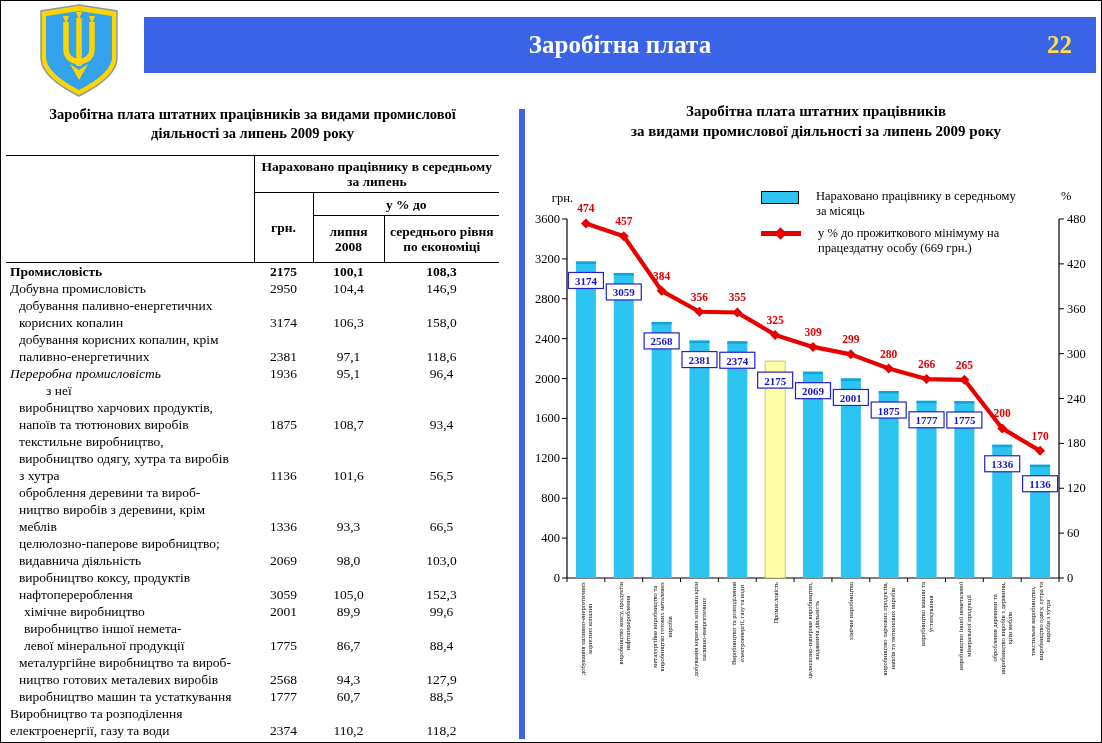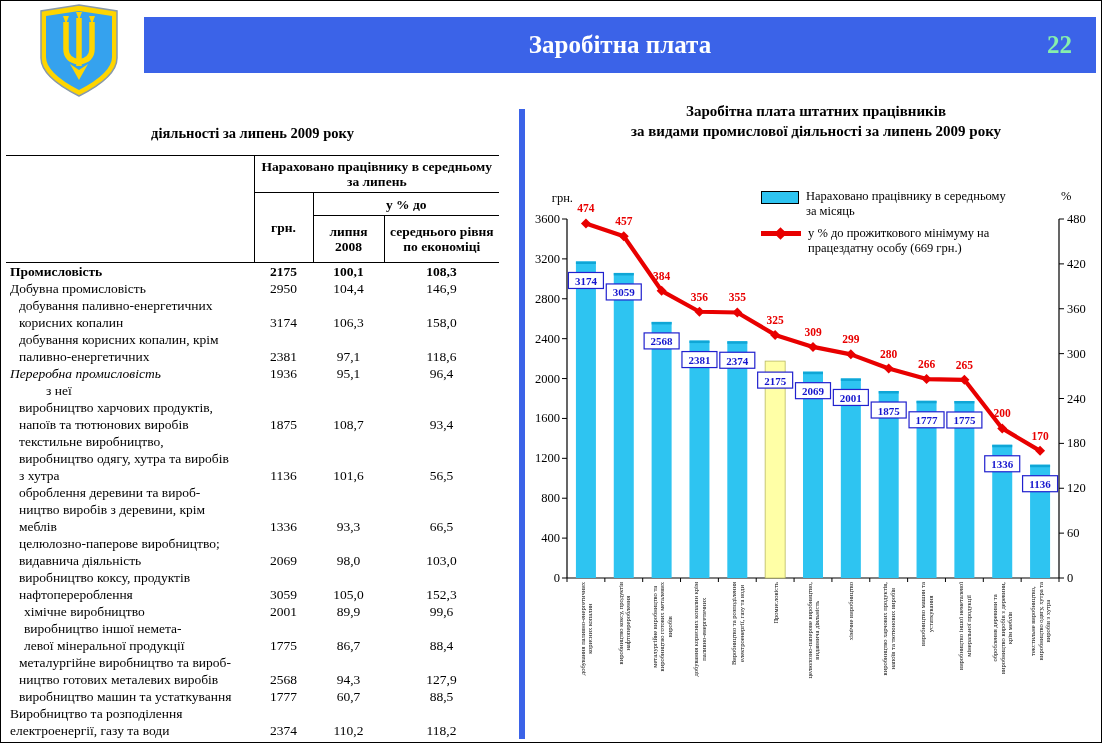--- a/index.html
+++ b/index.html
@@ -4,21 +4,21 @@
 <style>
   html,body{margin:0;padding:0;background:#fff;}
   .slide{position:relative;width:1102px;height:743px;background:#fff;
          border:1px solid #000;box-sizing:border-box;overflow:hidden;
          font-family:"Liberation Serif",serif;color:#000;}
 
   
   .header-bar{position:absolute;left:143px;top:16px;width:952px;height:56px;background:#3B63E8;}
   .header-title{position:absolute;left:0;right:0;top:14px;text-align:center;
                 color:#fff;font-weight:bold;font-size:25px;}
-  .header-page{position:absolute;right:24px;top:14px;color:#86efac;font-weight:bold;font-size:25px;}
+  .header-page{position:absolute;right:24px;top:14px;color:#fde047;font-weight:bold;font-size:25px;}
   .emblem{position:absolute;left:36px;top:3px;}
 
   
   .divider{position:absolute;left:518px;top:108px;width:6px;height:630px;background:#3B63E8;}
 
   
   .table-panel{position:absolute;left:5px;top:104px;width:493px;}
   .table-title{font-weight:bold;font-size:14.5px;line-height:19px;text-align:center;}
   table.wage{border-collapse:collapse;width:100%;margin-top:12px;font-size:13.5px;table-layout:fixed;}
   table.wage th,table.wage td{padding:0;}
@@ -34,21 +34,21 @@
   td.name-cell{line-height:17px;}
   td.num-cell{text-align:center;vertical-align:bottom;line-height:17px;}
   tr.bold td{font-weight:bold;}
 
   
   .chart-panel{position:absolute;left:528px;top:100px;width:574px;height:643px;}
   .chart-title{text-align:center;font-weight:bold;font-size:15px;line-height:20px;}
   #chart{position:absolute;left:0;top:85px;}
   #chart text{font-family:"Liberation Serif",serif;}
   .legend{position:absolute;left:232px;top:88px;width:320px;font-size:12.5px;line-height:15px;}
-  .legend-item{display:flex;gap:7px;margin-bottom:7px;align-items:flex-start;}
+  .legend-item{display:flex;gap:17px;margin-bottom:7px;align-items:flex-start;}
   .swatch{width:36px;height:11px;background:#2EC4F1;border:1px solid #000;margin-top:2px;flex:none;}
   .line-marker{width:40px;height:11px;position:relative;flex:none;margin-top:2px;}
   .line-marker .lm-bar{position:absolute;left:0;right:0;top:3px;height:5px;background:#E80000;}
   .line-marker .lm-diamond{position:absolute;left:15px;top:1px;width:9px;height:9px;background:#E80000;transform:rotate(45deg);}
 </style>
 </head>
 <body>
 
 <div class="slide">
 
@@ -67,21 +67,21 @@
 
   <div class="header-bar">
     <div class="header-title">Заробітна плата</div>
     <div class="header-page">22</div>
   </div>
 
   <div class="divider"></div>
 
   <div class="table-panel">
     <div class="table-title">
-      <br>
+      <span>Заробітна плата штатних працівників за видами промислової</span><br>
       <span>діяльності  за липень 2009 року</span>
     </div>
     <table class="wage">
       <colgroup>
           <col style="width:248px">
           <col style="width:59px">
           <col style="width:71px">
           <col style="width:115px">
         </colgroup>
       <thead>

